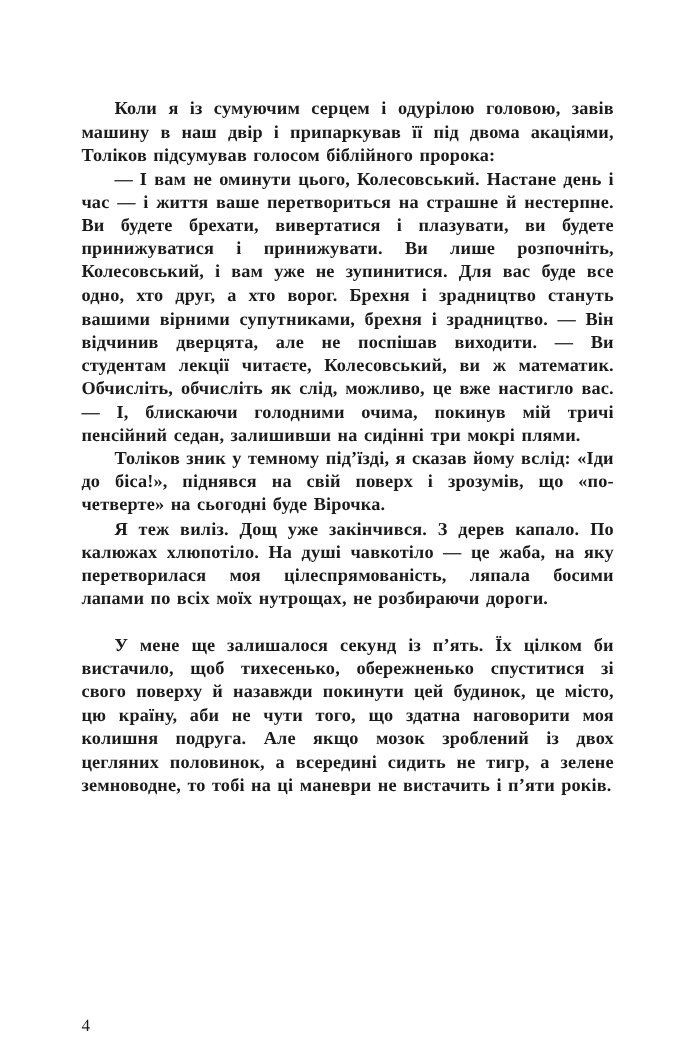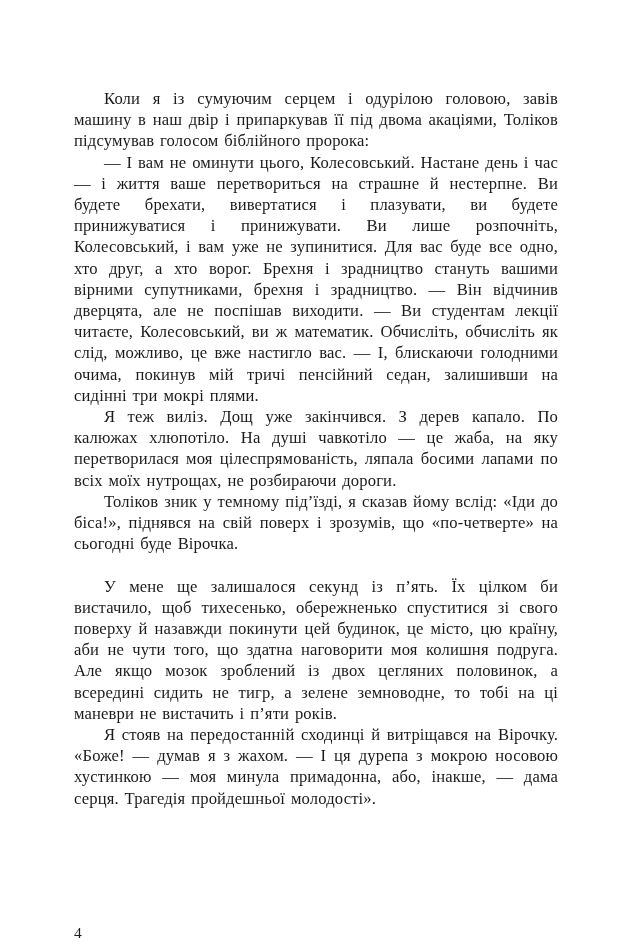--- a/index.html
+++ b/index.html
@@ -11,20 +11,21 @@
     font-family: "Liberation Serif", "DejaVu Serif", serif;
     color: #1b1b1b;
     position: relative;
     overflow: hidden;
   }
   .text-block {
     position: absolute;
     left: 74px;
     top: 88px;
     width: 484px;
+    font-weight: bold;
   }
   .text-block p {
     margin: 0;
     font-size: 16.6px;
     line-height: 21.2px;
     text-align: justify;
     text-indent: 30px;
     letter-spacing: 0.15px;
     word-spacing: 0.09em;
   }
@@ -38,19 +39,18 @@
     font-size: 15.5px;
     color: #1b1b1b;
   }
 </style>
 </head>
 <body>
 
 <div class="text-block">
   <p>Коли я із сумуючим серцем і одурілою головою, завів машину в наш двір і припаркував її під двома акаціями, Толіков підсумував голосом біблійного пророка:</p>
   <p>— І вам не оминути цього, Колесовський. Настане день і час — і життя ваше перетвориться на страшне й нестерпне. Ви будете брехати, вивертатися і плазувати, ви будете принижуватися і принижувати. Ви лише розпочніть, Колесовський, і вам уже не зупинитися. Для вас буде все одно, хто друг, а хто ворог. Брехня і зрадництво стануть вашими вірними супутниками, брехня і зрадництво. — Він відчинив дверцята, але не поспішав виходити. — Ви студентам лекції читаєте, Колесовський, ви ж математик. Обчисліть, обчисліть як слід, можливо, це вже настигло вас. — І, блискаючи голодними очима, покинув мій тричі пенсійний седан, залишивши на сидінні три мокрі плями.</p>
+  <p>Толіков зник у темному під’їзді, я сказав йому вслід: «Іди до біса!», піднявся на свій поверх і зрозумів, що «по-четверте» на сьогодні буде Вірочка.</p>
   <p>Я теж виліз. Дощ уже закінчився. З дерев капало. По калюжах хлюпотіло. На душі чавкотіло — це жаба, на яку перетворилася моя цілеспрямованість, ляпала босими лапами по всіх моїх нутрощах, не розбираючи дороги.</p>
-  <p>Толіков зник у темному під’їзді, я сказав йому вслід: «Іди до біса!», піднявся на свій поверх і зрозумів, що «по-четверте» на сьогодні буде Вірочка.</p>
   <p class="section-break">У мене ще залишалося секунд із п’ять. Їх цілком би вистачило, щоб тихесенько, обережненько спуститися зі свого поверху й назавжди покинути цей будинок, це місто, цю країну, аби не чути того, що здатна наговорити моя колишня подруга. Але якщо мозок зроблений із двох цегляних половинок, а всередині сидить не тигр, а зелене земноводне, то тобі на ці маневри не вистачить і п’яти років.</p>
-  <p>Я стояв на передостанній сходинці й витріщався на Вірочку. «Боже! — думав я з жахом. — І ця дурепа з мокрою носовою хустинкою — моя минула примадонна, або, інакше, — дама серця. Трагедія пройдешньої молодості».</p>
 </div>
 
 <div class="page-number">4</div>
 
 </body></html>

